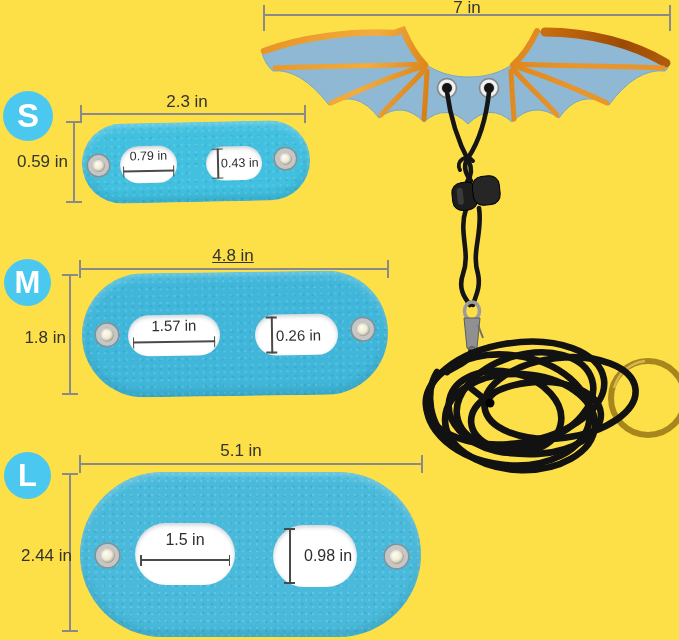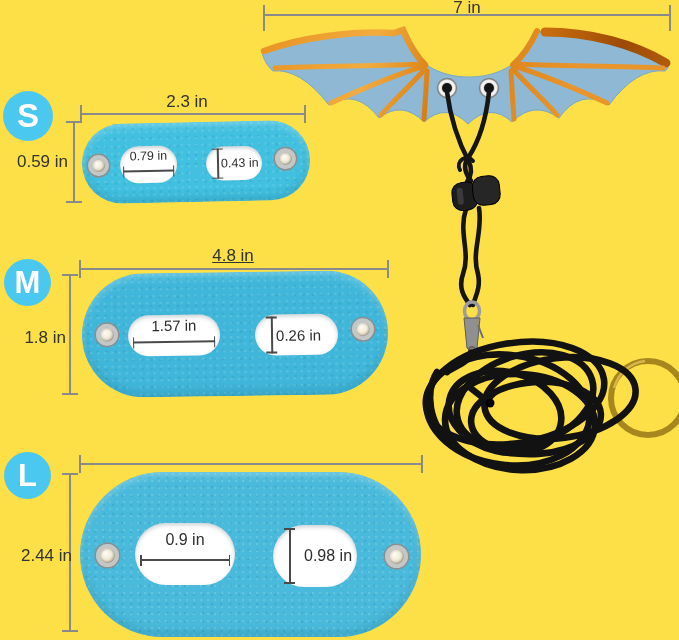--- a/index.html
+++ b/index.html
@@ -96,29 +96,30 @@
       <div class="slot-label" style="width:100%;text-align:center;top:2px;font-size:15px;">1.57 in</div>
       <div class="slot-dim-h" style="top:26px;"></div>
     </div>
     <div class="slot" id="slot-m2">
       <div class="slot-dim-v" style="left:16px;"></div>
       <div class="slot-label" style="left:21px;top:50%;transform:translateY(-50%);font-size:15px;">0.26 in</div>
     </div>
   </div>
 
   <div class="badge" id="badge-l">L</div>
+  <div class="dim-label" style="left:194px;top:441px;width:94px;">5.1 in</div>
   <div class="hdim" style="left:79px;top:463px;width:344px;"></div>
   <div class="vdim" style="left:69px;top:473px;height:159px;"></div>
   <div class="dim-label right" style="left:8px;top:546px;width:64px;">2.44 in</div>
 
   <div class="plate" id="plate-l">
     <div class="grommet" style="left:16px;top:72px;width:15px;height:15px;"></div>
     <div class="grommet" style="left:305px;top:73px;width:15px;height:15px;"></div>
     <div class="slot" id="slot-l1">
-      <div class="slot-label" style="width:100%;text-align:center;top:8px;font-size:16px;">0.9 in</div>
+      <div class="slot-label" style="width:100%;text-align:center;top:8px;font-size:16px;">1.5 in</div>
       <div class="slot-dim-h" style="top:36px;"></div>
     </div>
     <div class="slot" id="slot-l2">
       <div class="slot-dim-v" style="left:16px;"></div>
       <div class="slot-label" style="left:31px;top:50%;transform:translateY(-50%);font-size:16px;">0.98 in</div>
     </div>
   </div>
 
   <svg id="svg-layer" width="679" height="640" viewBox="0 0 679 640">
     <defs>

